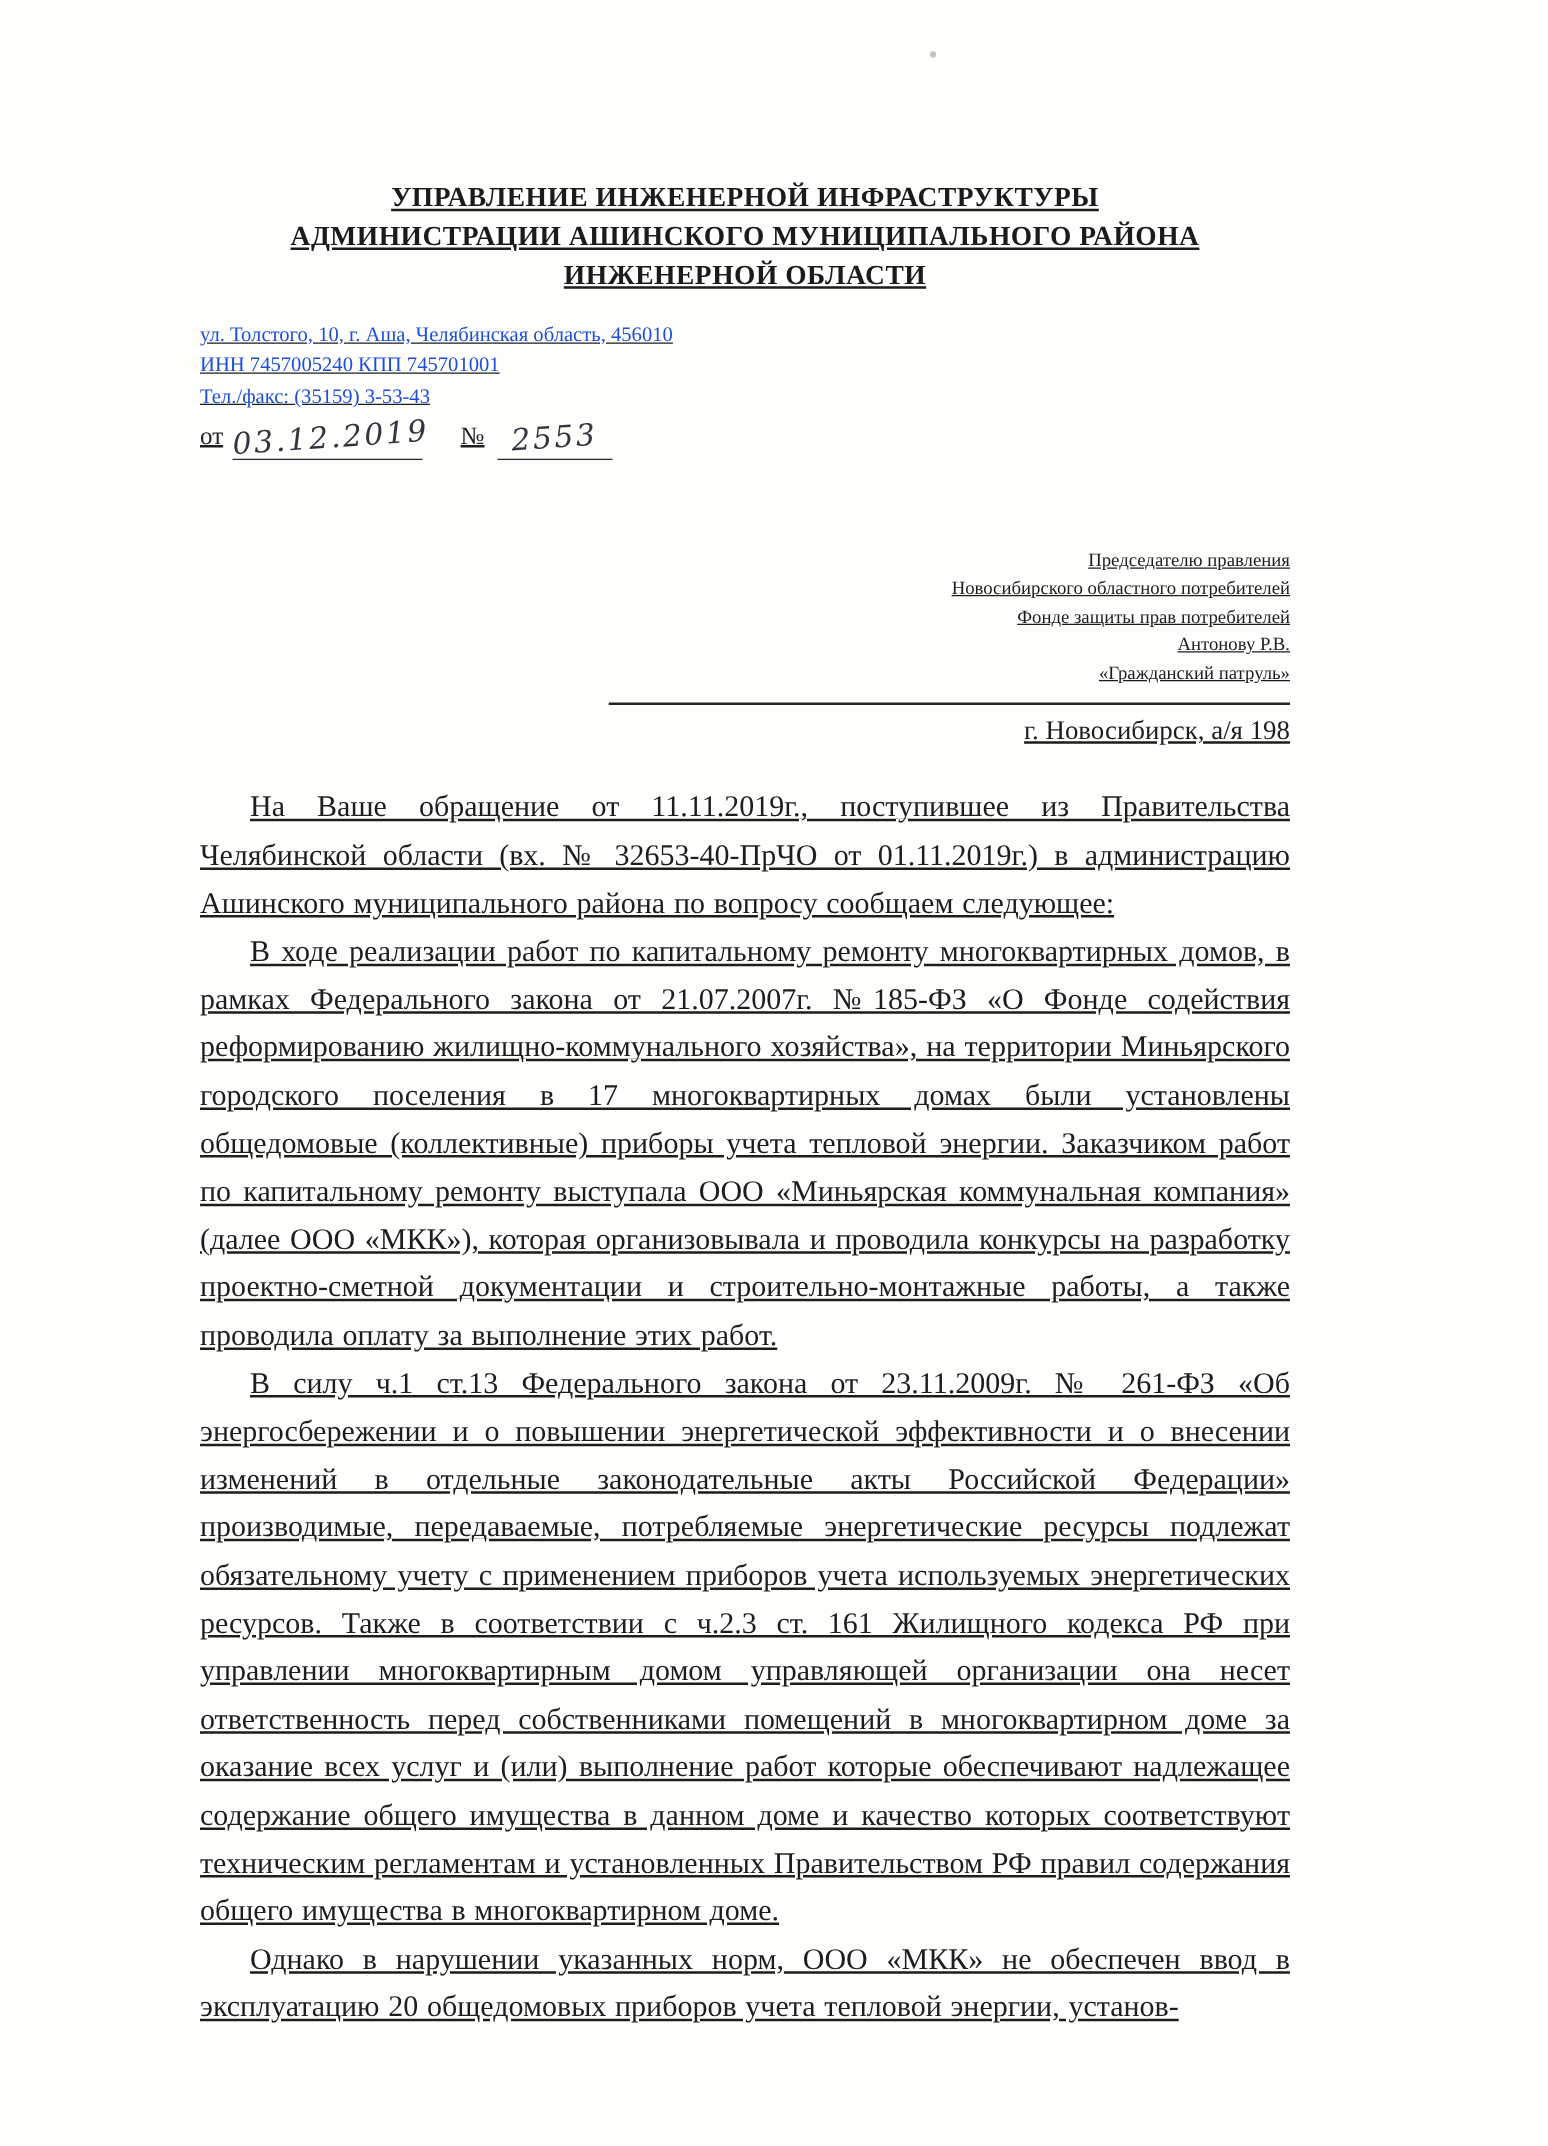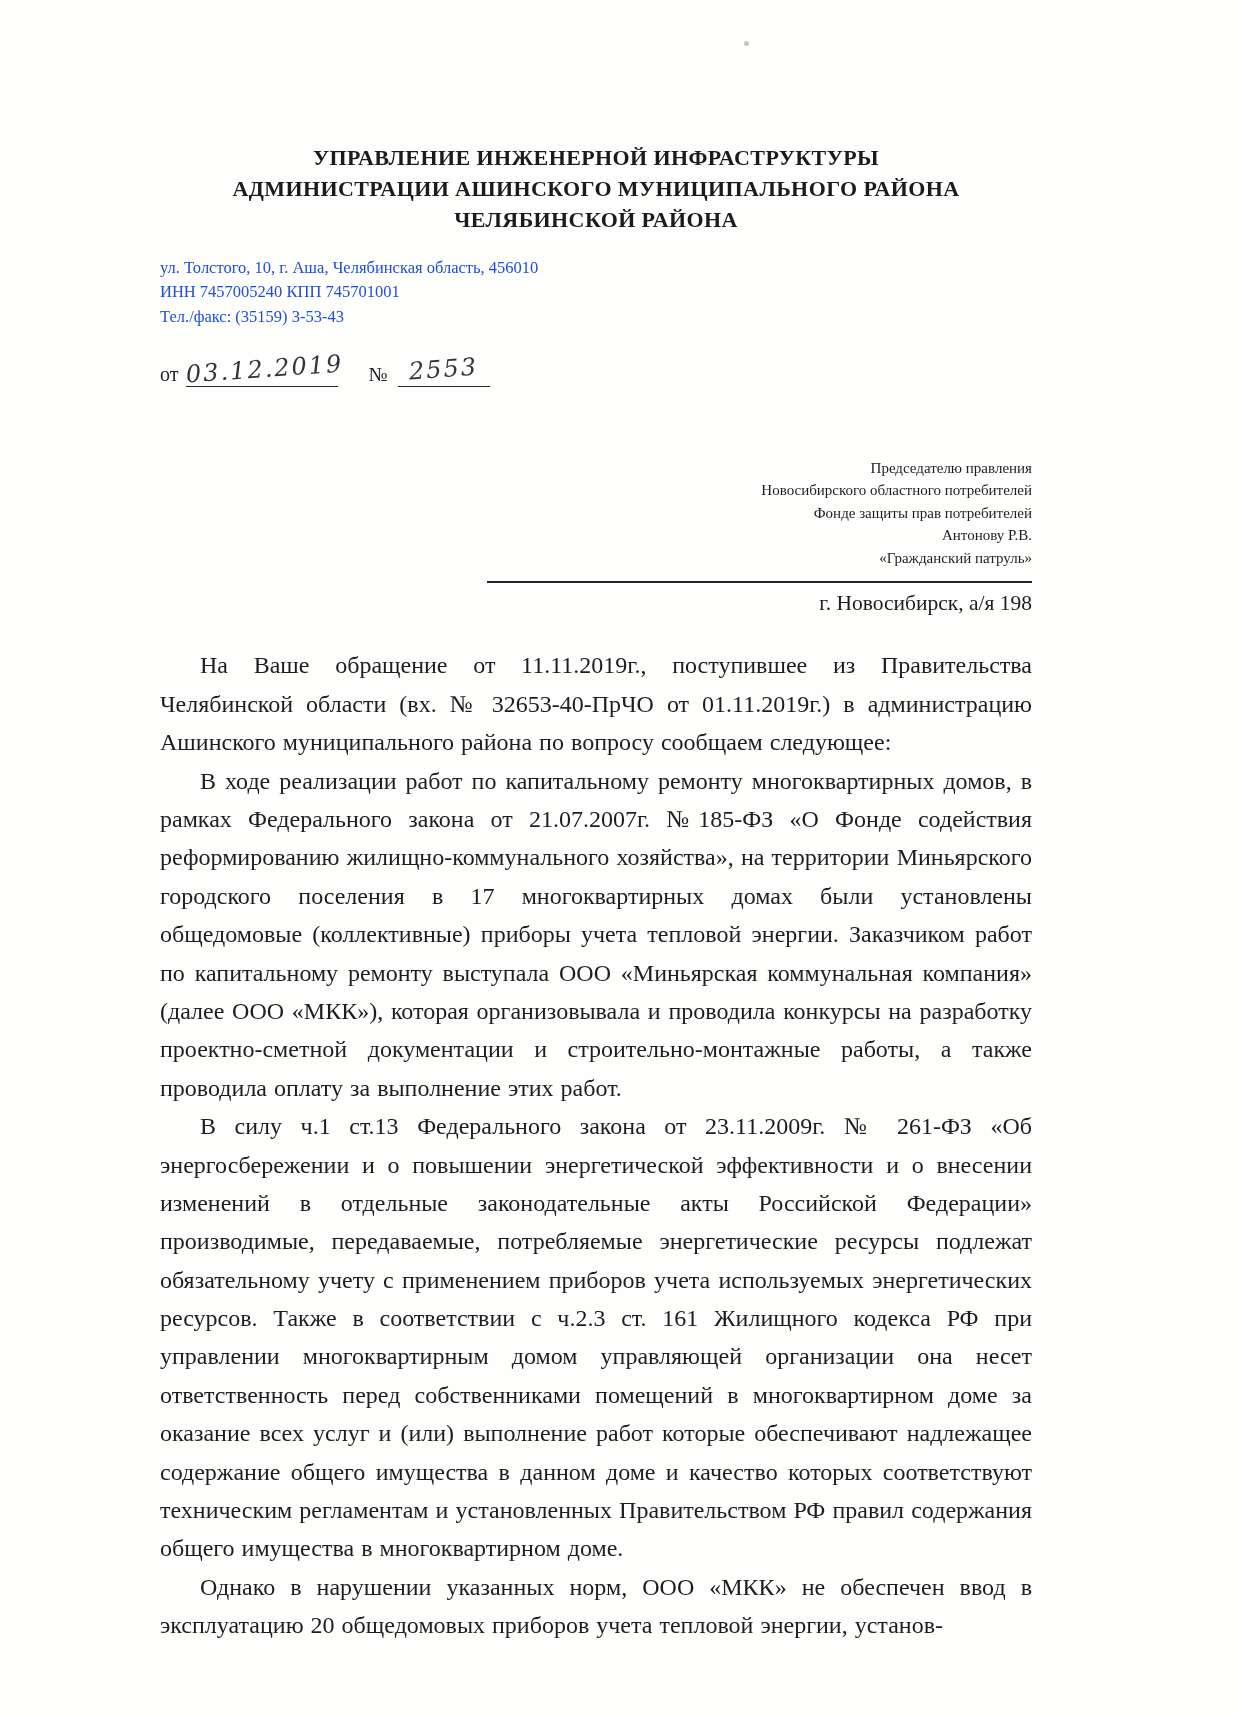--- a/index.html
+++ b/index.html
@@ -19,40 +19,40 @@
     width: 5px; height: 5px;
     background: #8f8f8f;
     border-radius: 50%;
     opacity: .55;
   }
   .content {
     position: absolute;
     left: 160px;
     top: 142px;
     width: 872px;
+    text-decoration: underline;
   }
   .org-header {
     text-align: center;
     font-weight: bold;
     font-size: 22px;
     line-height: 1.42;
     letter-spacing: 0.4px;
     color: #1b1b1f;
   }
   .contacts {
     margin-top: 20px;
     font-size: 16.5px;
     line-height: 1.5;
     color: #1d4ed8;
   }
   .ref-line {
-    margin-top: 27px;
+    margin-top: 8px;
     font-size: 20px;
     display: flex;
-    align-items: flex-end;
     color: #222226;
   }
   .ref-label { padding-bottom: 1px; }
   .ref-label.num-label { margin-left: 30px; }
   .ref-slot {
     display: inline-block;
     border-bottom: 1.6px solid #2a2a2e;
     text-align: center;
     height: 30px;
     vertical-align: bottom;
@@ -103,21 +103,21 @@
 <body>
 
 <div class="page">
   <div class="speck"></div>
 
   <div class="content">
 
     <header class="org-header">
       <div class="org-line">УПРАВЛЕНИЕ ИНЖЕНЕРНОЙ ИНФРАСТРУКТУРЫ</div>
       <div class="org-line">АДМИНИСТРАЦИИ АШИНСКОГО МУНИЦИПАЛЬНОГО РАЙОНА</div>
-      <div class="org-line">ЧЕЛЯБИНСКОЙ РАЙОНА</div>
+      <div class="org-line">ИНЖЕНЕРНОЙ ОБЛАСТИ</div>
     </header>
 
     <div class="contacts">
       <div class="contact-line">ул. Толстого, 10, г. Аша, Челябинская область, 456010</div>
       <div class="contact-line">ИНН 7457005240 КПП 745701001</div>
       <div class="contact-line">Тел./факс: (35159) 3-53-43</div>
     </div>
 
     <div class="ref-line">
       <span class="ref-label">от</span>

